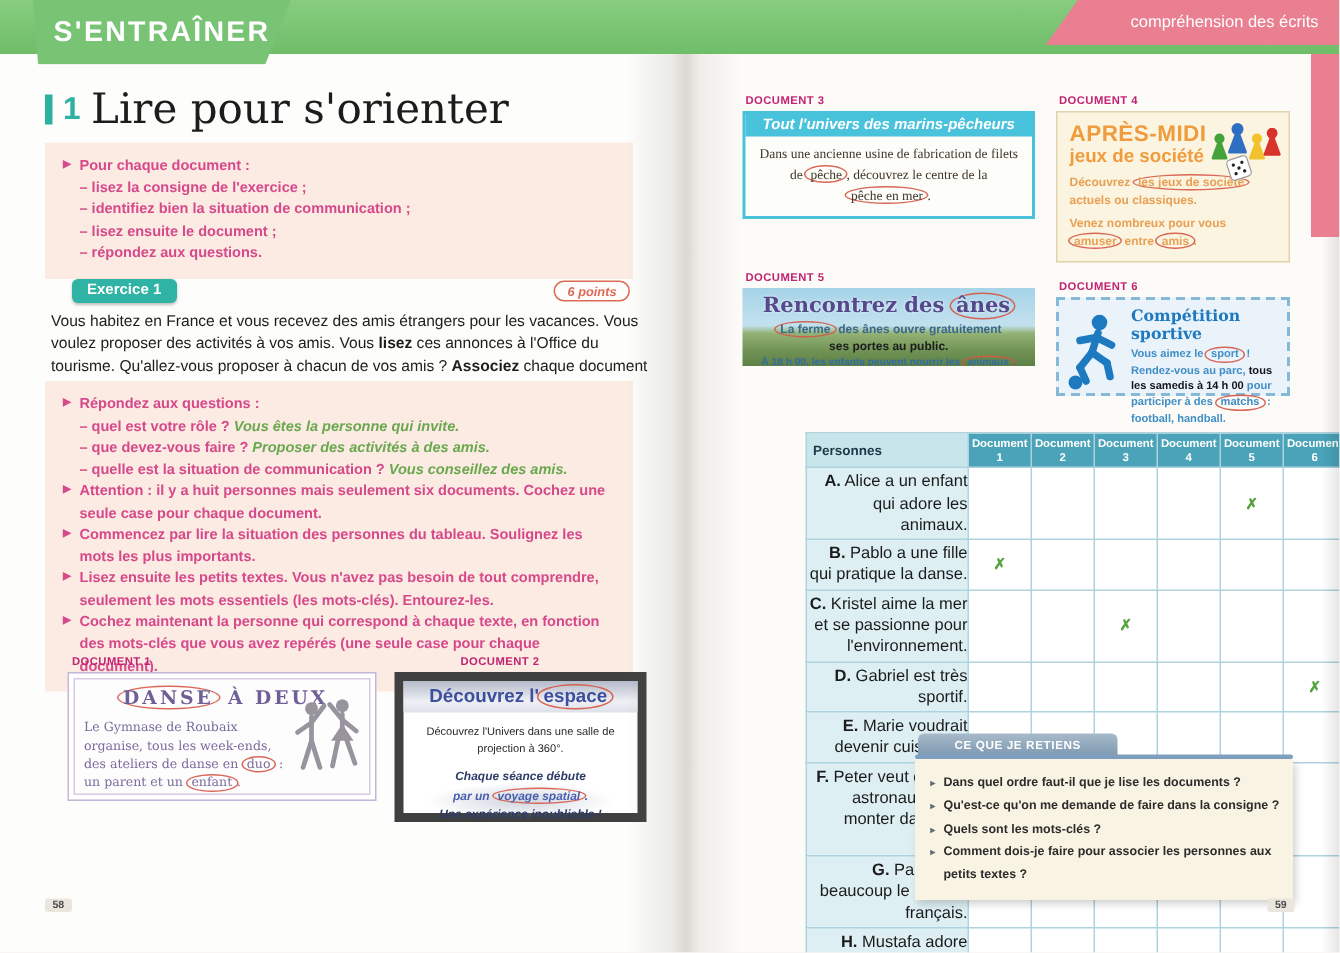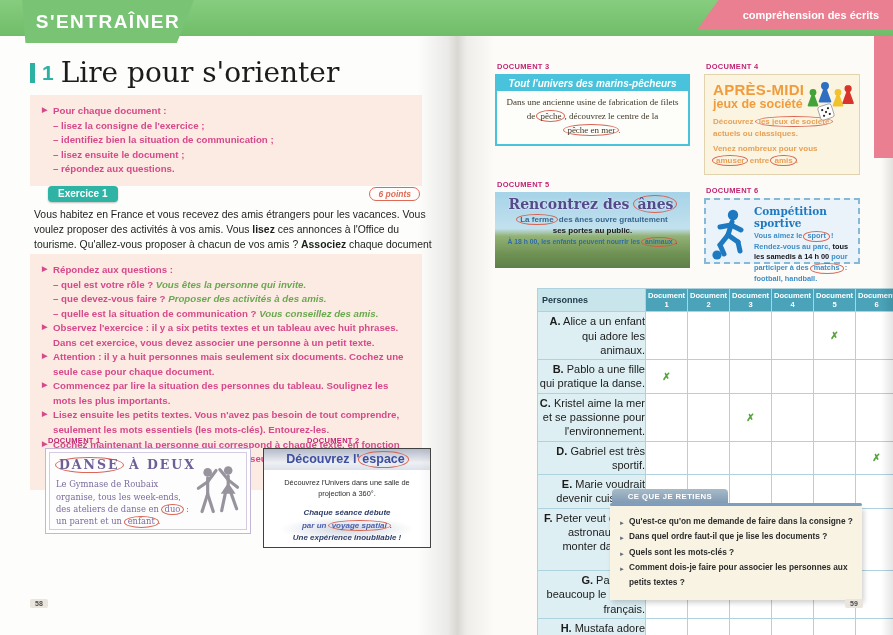--- a/index.html
+++ b/index.html
@@ -15,21 +15,21 @@
   
   .topband{position:absolute;left:0;top:0;width:893px;height:36px;z-index:6;
     background:linear-gradient(180deg,#87cd7f,#6fbd69);}
   .tab-left{position:absolute;left:22px;top:0;width:172px;height:43px;z-index:7;
     background:#79c474;clip-path:polygon(0 0,100% 0,90% 100%,2% 100%);
     display:flex;align-items:center;justify-content:center;}
   .tab-left span{color:#fff;font-weight:bold;font-size:19px;letter-spacing:1.5px;}
   .banner-right{position:absolute;right:0;top:0;width:196px;height:30px;z-index:7;
     background:#e97f90;clip-path:polygon(11% 0,100% 0,100% 100%,0 100%);
     display:flex;align-items:center;justify-content:flex-end;padding-right:14px;box-sizing:border-box;}
-  .banner-right span{color:#fff;font-weight:bold;font-size:11px;}
+  .banner-right span{color:#fff;font-weight:normal;font-size:11px;}
   .pink-strip{position:absolute;right:0;top:36px;width:19px;height:122px;background:#e97f90;z-index:6;}
 
   
   .title{position:absolute;left:30px;top:56px;display:flex;align-items:center;z-index:2;}
   .title .bar{width:5px;height:20px;background:#2cb1a3;margin-right:7px;}
   .title .num{color:#2cb1a3;font-weight:bold;font-size:21px;margin-right:7px;font-family:"Liberation Sans",sans-serif;}
   .title .txt{font-family:"DejaVu Serif","Liberation Serif",serif;font-size:28px;color:#1c1c1c;}
 
   .gbox{position:absolute;background:#fcebe3;padding:9px 12px;box-sizing:border-box;z-index:2;}
   .gbox1{left:30px;top:95px;width:392px;}
@@ -46,26 +46,26 @@
 
   .intro{position:absolute;left:34px;top:208px;width:404px;font-size:10.4px;color:#1d1d1b;line-height:1.43;z-index:2;font-weight:500;}
   .intro b{font-weight:bold;}
 
   .doclabel{position:absolute;color:#c12473;font-weight:bold;font-size:7.5px;letter-spacing:.3px;z-index:2;}
 
   .circ{display:inline-block;padding:0 3px;margin:0 -1px;border:1.4px solid rgba(214,87,69,.9);border-radius:50%;line-height:1.15;}
 
   .doc1{position:absolute;left:45px;top:448px;width:206px;height:86px;background:#fefdfe;z-index:2;
     border:1px solid #c3b6d6;box-shadow:inset 0 0 0 3px #fff,inset 0 0 0 4px #d5cbe3;box-sizing:border-box;padding:8px 8px 4px 10px;}
-  .doc1 .d1title{font-family:"DejaVu Serif","Liberation Serif",serif;font-weight:bold;font-size:12.5px;letter-spacing:2px;color:#6e5f96;margin-bottom:5px;}
+  .doc1 .d1title{font-family:"DejaVu Serif","Liberation Serif",serif;font-weight:bold;font-size:12.5px;letter-spacing:2px;color:#6e5f96;margin-bottom:5px;text-align:center;}
   .doc1 .d1body{font-family:"DejaVu Serif","Liberation Serif",serif;font-size:8.4px;color:#7b6c9d;width:138px;line-height:1.45;}
   .doc1 svg{position:absolute;right:5px;top:12px;}
 
   .doc2{position:absolute;left:263px;top:448px;width:168px;height:100px;background:#fff;z-index:2;
-    border:1px solid #404040;box-sizing:border-box;}
+    border:6px solid #404040;box-sizing:border-box;}
   .doc2 .d2head{height:21px;background:linear-gradient(180deg,#b4bac9,#eef0f4 65%,#dde1e9);display:flex;align-items:center;justify-content:center;}
   .doc2 .d2head .t{color:#3c4e9e;font-weight:bold;font-size:12.5px;}
   .doc2 .d2body{position:relative;text-align:center;padding:7px 8px 0;}
   .doc2 .d2body::after{content:"";position:absolute;left:10px;right:10px;bottom:2px;height:26px;
     background:radial-gradient(ellipse at center,rgba(150,162,185,.45),rgba(150,162,185,0) 65%);z-index:0;}
   .doc2 .plain{font-size:7.4px;color:#2a2a2a;line-height:1.5;position:relative;z-index:1;}
   .doc2 .itl{font-size:8px;font-weight:bold;font-style:italic;color:#2e3d68;line-height:1.55;margin-top:8px;position:relative;z-index:1;}
   .doc2 .blue{color:#4a5fb0;}
 
   .pgnum{position:absolute;background:#eae5dd;color:#4c4c4c;font-weight:bold;font-size:7px;padding:1px 5px;border-radius:2px;z-index:2;}
@@ -75,21 +75,21 @@
   .doc3 .d3head{background:#49c2db;color:#fff;font-weight:bold;font-style:italic;font-size:10px;text-align:center;padding:2px 0;}
   .doc3 .d3body{font-family:"Liberation Serif",serif;font-size:9px;color:#41382b;text-align:center;padding:5px 4px 6px;line-height:1.55;}
 
   .doc4{position:absolute;left:704px;top:74px;width:156px;height:101px;background:#fbf4e0;border:1px solid #e0d3ae;box-sizing:border-box;z-index:2;padding:6px 8px;}
   .doc4 .t1{color:#f09c3c;font-weight:bold;font-size:15px;letter-spacing:.3px;}
   .doc4 .t2{color:#f09c3c;font-weight:bold;font-size:12.5px;margin-top:-1px;}
   .doc4 .d4body{color:#e8a055;font-weight:bold;font-size:8px;line-height:1.5;margin-top:5px;}
   .doc4 .d4body .b2{display:block;margin-top:3px;}
   .doc4 svg{position:absolute;top:6px;right:5px;}
 
-  .doc5{position:absolute;left:495px;top:192px;width:195px;height:76px;z-index:2;box-sizing:border-box;text-align:center;overflow:hidden;
+  .doc5{position:absolute;left:495px;top:192px;width:195px;height:52px;z-index:2;box-sizing:border-box;text-align:center;overflow:hidden;
     background:linear-gradient(180deg,#a6d3e8 0%,#c2e1ee 48%,#93b275 58%,#6e9153 82%,#5f7f47 100%);padding-top:3px;}
   .doc5 .d5title{font-family:"DejaVu Serif","Liberation Serif",serif;font-weight:bold;font-size:14px;color:#55498c;text-shadow:0 0 2px rgba(255,255,255,.8);}
   .doc5 .l2{font-size:8px;font-weight:bold;color:#39688f;margin-top:1px;}
   .doc5 .l3{font-size:8px;font-weight:bold;color:#1c1c1c;margin-top:1px;}
   .doc5 .l4{font-size:6.8px;font-weight:bold;color:#2e6da4;margin-top:2px;}
 
   .doc6{position:absolute;left:704px;top:198px;width:156px;height:66px;background:#eaf2fa;border:2px dashed #86b9d8;box-sizing:border-box;z-index:2;padding:5px 6px 4px 48px;}
   .doc6 svg{position:absolute;left:3px;top:8px;}
   .doc6 .d6title{color:#1d79c0;font-weight:bold;font-size:10.5px;font-family:"DejaVu Serif","Liberation Serif",serif;}
   .doc6 .d6body{color:#3f8ec6;font-weight:bold;font-size:7.4px;line-height:1.45;margin-top:2px;}
@@ -99,21 +99,21 @@
   .tblwrap{position:absolute;left:497px;top:288px;z-index:2;}
   table.tbl{border-collapse:collapse;table-layout:fixed;width:308px;margin-left:40px;}
   .tbl th,.tbl td{border:1px solid #aed3df;}
   .tbl thead th.doc{background:#4aa3b9;color:#fff;font-size:7.6px;font-weight:bold;line-height:1.2;text-align:center;padding:2px 0;}
   .tbl thead th.pers{background:#c9e5ec;color:#1c3947;font-size:9px;font-weight:bold;text-align:left;padding:2px 4px;vertical-align:middle;}
   .tbl tbody th{background:#ddeff3;font-size:11px;font-weight:normal;color:#1b1b1b;text-align:right;padding:2px 0;line-height:1.3;}
   .tbl tbody th b{font-weight:bold;}
   .tbl tbody td{background:#fff;text-align:center;color:#56a33c;font-weight:bold;font-size:10px;}
 
   
-  .ret-tab{position:absolute;left:612px;top:489px;width:116px;height:15px;z-index:2;border-radius:4px 4px 0 0;
+  .ret-tab{position:absolute;left:612px;top:489px;width:133px;height:15px;z-index:2;border-radius:4px 4px 0 0;
     background:linear-gradient(180deg,#a7bac9,#7e99b2);display:flex;align-items:center;justify-content:center;}
   .ret-tab span{color:#fff;font-weight:bold;font-size:7.8px;letter-spacing:.4px;}
   .ret-line{position:absolute;left:610px;top:503px;width:252px;height:3px;background:#7f9fc0;z-index:2;border-radius:2px;}
   .ret-box{position:absolute;left:610px;top:506px;width:252px;background:#f8f3e2;z-index:2;padding:8px 9px 9px;box-sizing:border-box;
     box-shadow:2px 3px 5px rgba(0,0,0,.18);}
   .ret-box .tip{position:relative;padding-left:10px;color:#2c2c2c;font-weight:bold;font-size:8.3px;line-height:1.85;}
   .ret-box .mk{position:absolute;left:0;top:4px;font-size:6px;color:#5f6b77;}
 </style>
 </head>
 <body>
@@ -165,21 +165,20 @@
     <div class="tip">
       <span class="mk">▶</span>
       <span>Répondez aux questions :</span>
     </div>
     <div>
         <div class="sub"><span>– quel est votre rôle ? </span><span class="ans">Vous êtes la personne qui invite.</span></div>
         <div class="sub"><span>– que devez-vous faire ? </span><span class="ans">Proposer des activités à des amis.</span></div>
         <div class="sub"><span>– quelle est la situation de communication ? </span><span class="ans">Vous conseillez des amis.</span></div>
       </div>
     <div>
-        <div class="tip"><span class="mk">▶</span><span>Observez l'exercice : il y a six petits textes et un tableau avec huit phrases. Dans cet exercice, vous devez associer une personne à un petit texte.</span></div>
         <div class="tip"><span class="mk">▶</span><span>Attention : il y a huit personnes mais seulement six documents. Cochez une seule case pour chaque document.</span></div>
         <div class="tip"><span class="mk">▶</span><span>Commencez par lire la situation des personnes du tableau. Soulignez les mots les plus importants.</span></div>
         <div class="tip"><span class="mk">▶</span><span>Lisez ensuite les petits textes. Vous n'avez pas besoin de tout comprendre, seulement les mots essentiels (les mots-clés). Entourez-les.</span></div>
         <div class="tip"><span class="mk">▶</span><span>Cochez maintenant la personne qui correspond à chaque texte, en fonction des mots-clés que vous avez repérés (une seule case pour chaque document).</span></div>
       </div>
   </div>
 
   <div class="doclabel" style="left:48px;top:436px;">DOCUMENT 1</div>
   <div class="doc1">
     <div class="d1title">
@@ -390,21 +389,21 @@
         </tbody>
     </table>
   </div>
 
   <div class="ret-tab">
     <span>CE QUE JE RETIENS</span>
   </div>
   <div class="ret-line"></div>
   <div class="ret-box">
     <div>
+        <div class="tip"><span class="mk">►</span><span>Dans quel ordre faut-il que je lise les documents ?</span></div>
         <div class="tip"><span class="mk">►</span><span>Qu'est-ce qu'on me demande de faire dans la consigne ?</span></div>
-        <div class="tip"><span class="mk">►</span><span>Dans quel ordre faut-il que je lise les documents ?</span></div>
         <div class="tip"><span class="mk">►</span><span>Quels sont les mots-clés ?</span></div>
         <div class="tip"><span class="mk">►</span><span>Comment dois-je faire pour associer les personnes aux petits textes ?</span></div>
       </div>
   </div>
 
   <div class="pgnum" style="left:845px;top:599px;">59</div>
 </div>
 
 </body></html>

